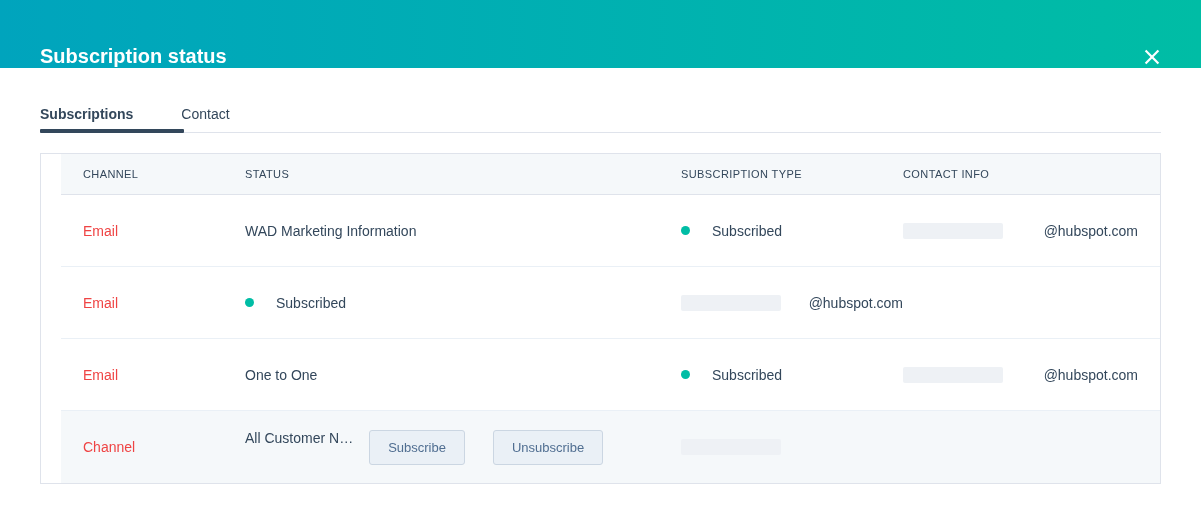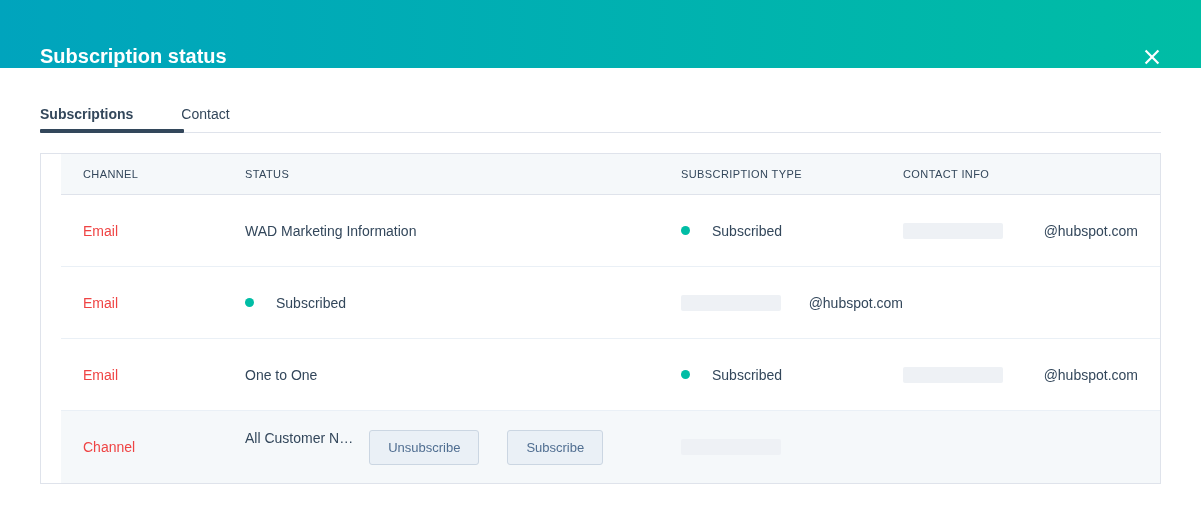--- a/index.html
+++ b/index.html
@@ -146,22 +146,22 @@
         <div class="cell contact">
           <span class="redacted w100"></span>
           <span>@hubspot.com</span>
         </div>
       </div>
 
       <div class="row">
         <div class="cell channel">Channel</div>
         <div class="cell type">
           <span class="type-text">All Customer N…</span>
+          <button class="btn">Subscribe</button>
           <button class="btn">Unsubscribe</button>
-          <button class="btn">Subscribe</button>
         </div>
         <div class="cell contact">
           <span class="redacted w100"></span>
           <span></span>
         </div>
       </div>
 
     </div>
   </div>
 </div>

